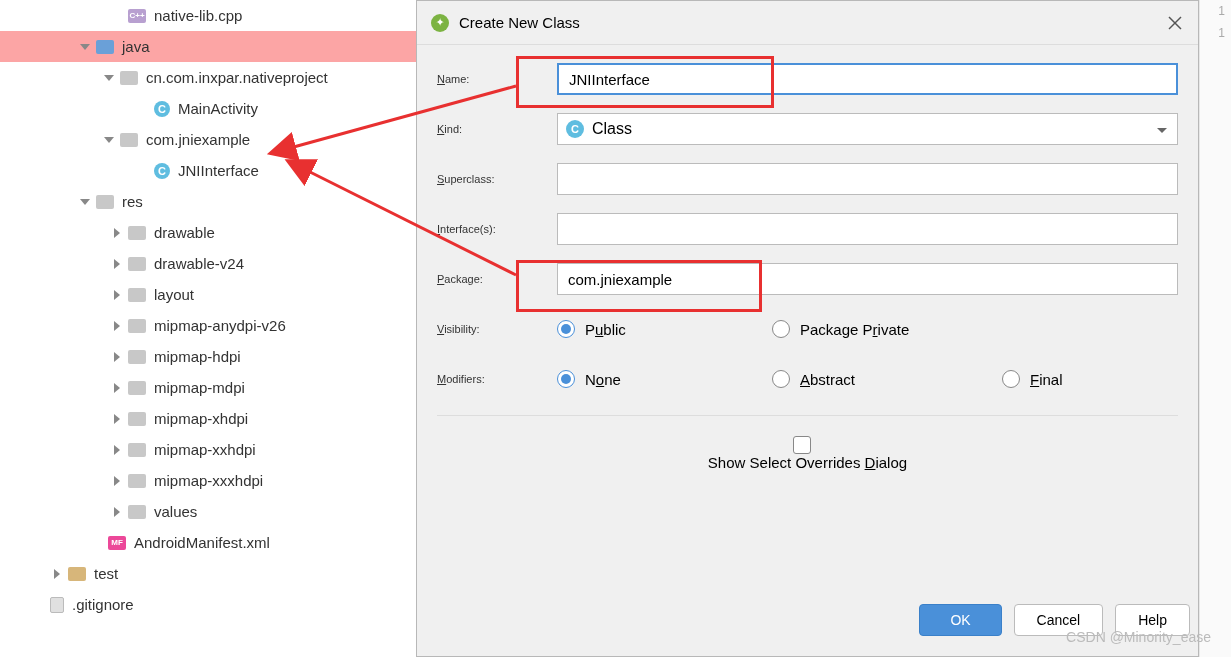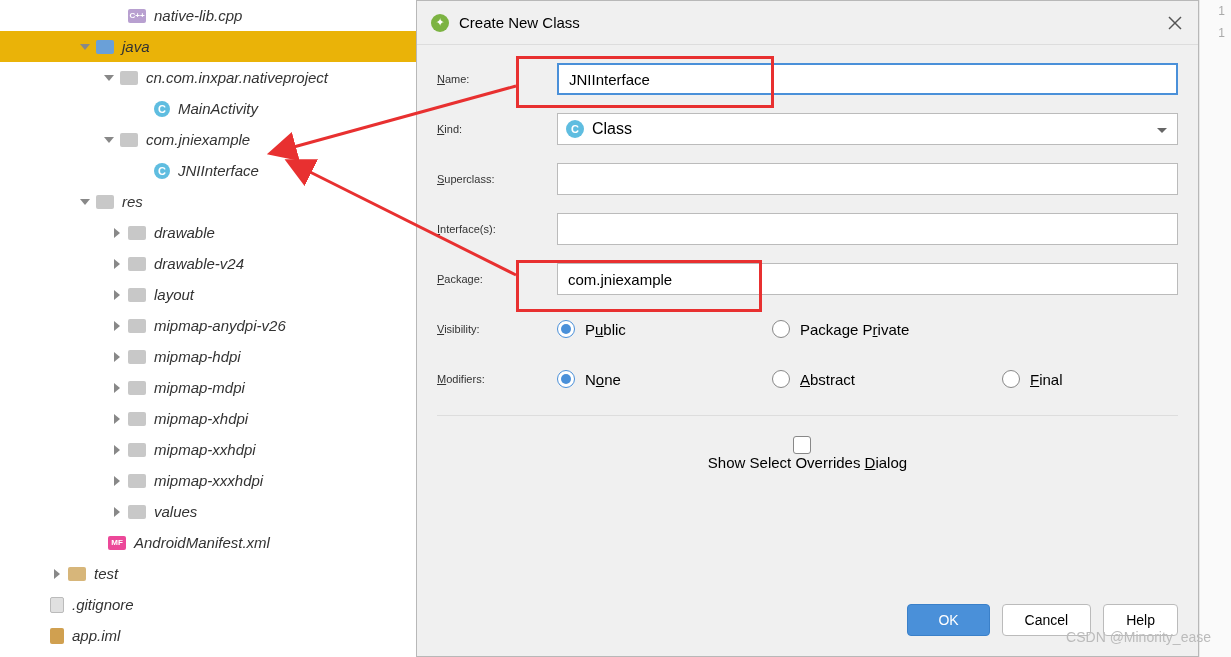--- a/index.html
+++ b/index.html
@@ -1,34 +1,34 @@
 <!DOCTYPE html>
 <html><head>
 <meta charset="utf-8">
 <style>
   * { box-sizing: border-box; font-family: "Segoe UI", Arial, sans-serif; }
   body { margin:0; background:#fff; width:1231px; height:657px; overflow:hidden; position:relative; }
   .root { display:flex; height:100%; }
   .tree { width:416px; padding-top:0px; font-size:15px; color:#333; user-select:none; background:#fff; }
   .row { display:flex; align-items:center; height:31px; }
-  .row.selected { background:#eab308; }
+  .row.selected { background:#fca5a5; }
   .indent { display:inline-block; }
   .arrow { width:14px; height:14px; display:inline-flex; align-items:center; justify-content:center; margin-right:4px; color:#888; }
   .arrow svg { width:10px; height:10px; }
   .icon { width:18px; height:18px; display:inline-flex; align-items:center; justify-content:center; margin-right:8px; font-size:11px; font-weight:bold; border-radius:3px; }
   .icon-folder { background:#d7b67a; color:#fff; border-radius:2px; width:18px; height:14px; }
   .icon-folder-blue { background:#6aa0d8; border-radius:2px; width:18px; height:14px; }
   .icon-pkg { background:#c8c8c8; border-radius:2px; width:18px; height:14px; }
   .icon-pkg-res { background:#c8c8c8; border-radius:2px; width:18px; height:14px; position:relative; }
   .icon-c { background:#5fbde0; color:#fff; border-radius:50%; width:16px; height:16px; }
   .icon-cpp { background:#b8a0d0; color:#fff; border-radius:2px; width:18px; height:14px; font-size:8px; }
   .icon-mf { background:#ec4899; color:#fff; border-radius:2px; width:18px; height:14px; font-size:8px; }
   .icon-file { background:#e0e0e0; border-radius:2px; width:14px; height:16px; border:1px solid #bbb; }
   .icon-iml { background:#d0a050; border-radius:2px; width:14px; height:16px; position:relative; }
-  .label { white-space:nowrap;font-style:italic; }
+  .label { white-space:nowrap; }
 
   .dialog { position:absolute; left:416px; top:0; width:783px; height:657px; background:#f0f0f0; border:1px solid #b8b8b8; display:flex; flex-direction:column; }
   .titlebar { height:44px; display:flex; align-items:center; padding:0 14px; border-bottom:1px solid #ddd; background:#f0f0f0; }
   .as-icon { width:18px; height:18px; background:#7cb342; border-radius:50%; margin-right:10px; display:inline-flex; align-items:center; justify-content:center; font-size:11px; color:#fff; }
   .title { font-size:15px; flex:1; }
   .close { width:18px; height:18px; cursor:pointer; display:flex; align-items:center; justify-content:center; }
   .close svg { width:14px; height:14px; stroke:#555; stroke-width:1.5; }
 
   .form { padding:18px 20px 10px 20px; }
   .form-row { display:flex; align-items:center; margin-bottom:18px; min-height:32px; }
@@ -46,21 +46,21 @@
   .radio-opt.second { width:230px; }
   .radio { width:18px; height:18px; border:1px solid #888; border-radius:50%; margin-right:10px; display:inline-flex; align-items:center; justify-content:center; cursor:pointer; background:#fff; }
   .radio.checked { border-color:#4a90d9; }
   .radio.checked::after { content:''; width:10px; height:10px; background:#4a90d9; border-radius:50%; }
 
   .divider { height:1px; background:#ddd; margin:20px 0; }
 
   .check-row { display:flex; align-items:center; font-size:15px;flex-direction:column; }
   .checkbox { width:18px; height:18px; border:1px solid #888; border-radius:3px; margin-right:12px; cursor:pointer; background:#fff; }
 
-  .buttons { margin-top:auto; padding:14px 20px 20px; display:flex; justify-content:flex-end; gap:12px; }
+  .buttons { margin-top:auto; padding:14px 8px 20px; display:flex; justify-content:flex-end; gap:12px; }
   .btn { height:32px; padding:0 22px; font-size:14px; border:1px solid #bbb; background:#fff; border-radius:4px; cursor:pointer; }
   .btn.primary { background:#4a90d9; color:#fff; border-color:#3a80c9; font-weight:500; padding:0 30px; }
 
   .highlight-box { position:absolute; border:3px solid #e83030; pointer-events:none; z-index:50; }
   .hl1 { left:516px; top:56px; width:258px; height:52px; }
   .hl2 { left:516px; top:260px; width:246px; height:52px; }
 
   .arrow-line { position:absolute; z-index:40; pointer-events:none; }
 
   .right-strip { position:absolute; right:0; top:0; width:32px; height:100%; background:#fafafa; border-left:1px solid #e8e8e8; }
@@ -245,26 +245,20 @@
           </svg>
         </span>
         <span class="icon icon-folder"></span>
         <span class="label">test</span>
       </div>
       <div class="row">
         <span class="indent" style="width: 32px;"></span>
         <span class="arrow"></span>
         <span class="icon icon-file"></span>
         <span class="label">.gitignore</span>
-      </div>
-      <div class="row">
-        <span class="indent" style="width: 32px;"></span>
-        <span class="arrow"></span>
-        <span class="icon icon-iml"></span>
-        <span class="label">app.iml</span>
       </div>
     </div>
 </div>
 
 <div class="dialog">
   <div class="titlebar">
     <span class="as-icon">✦</span>
     <span class="title">Create New Class</span>
     <span class="close">
       <svg viewBox="0 0 14 14">

